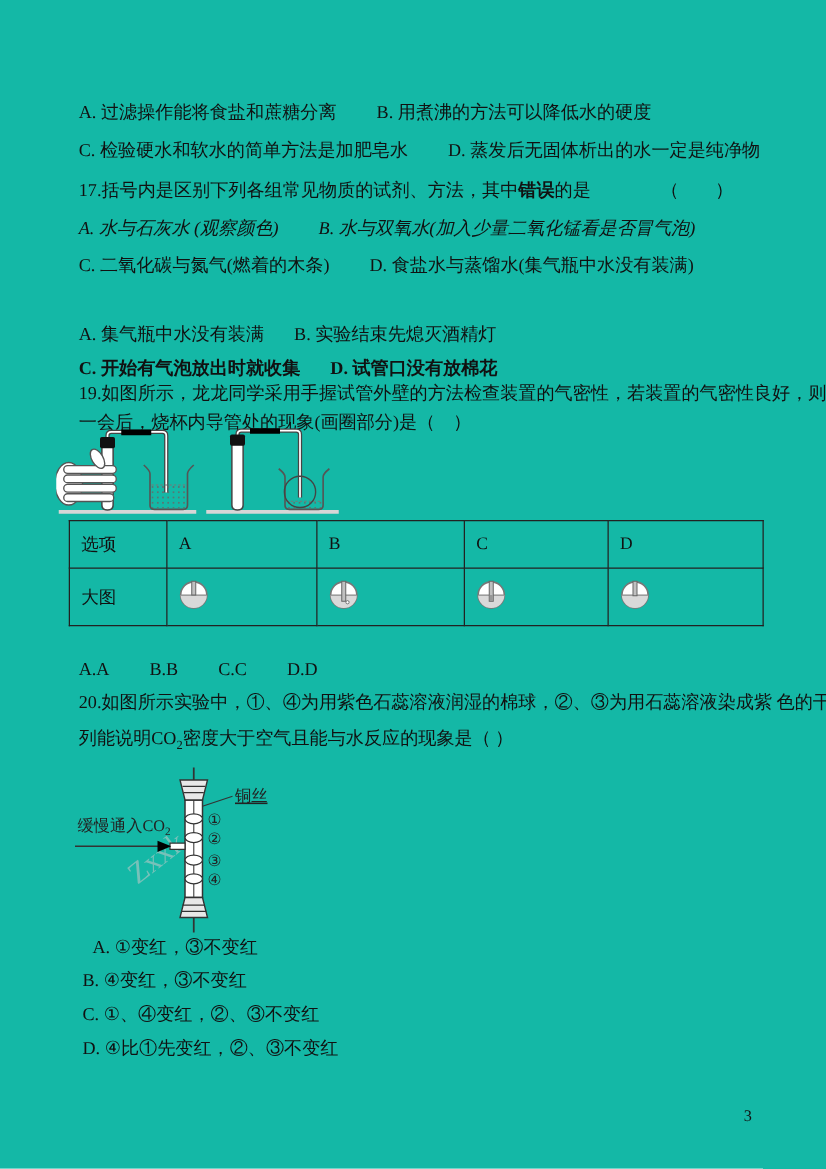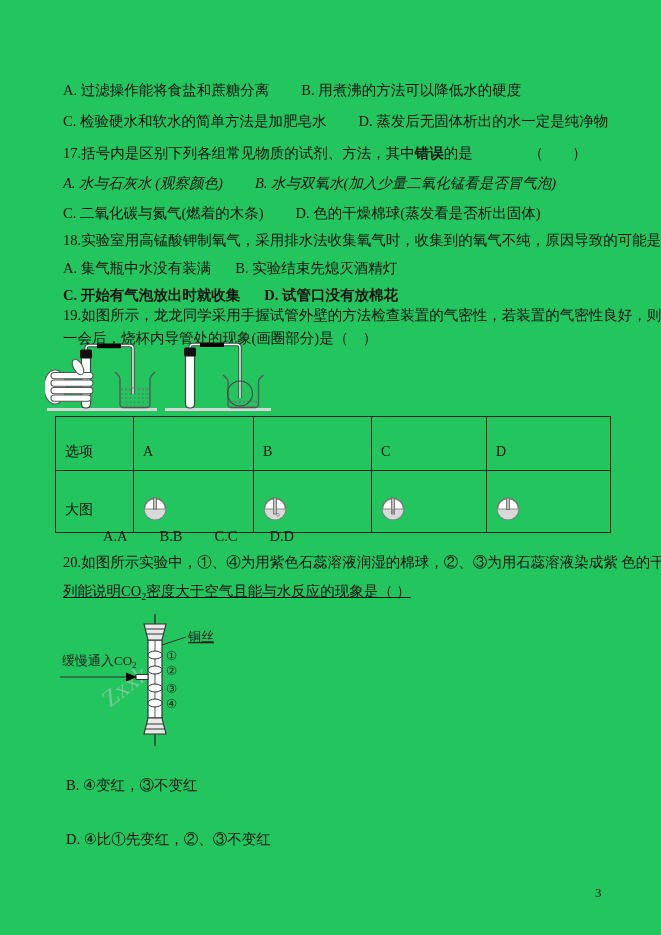--- a/index.html
+++ b/index.html
@@ -1,27 +1,27 @@
 <!DOCTYPE html>
 <html><head>
 <meta charset="utf-8">
 <style>
   html,body{margin:0;padding:0;background:#fff;}
   .page{
-    position:relative;width:661px;height:935px;background:#22c55e;overflow:hidden;
+    position:relative;width:661px;height:935px;background:#14b8a6;overflow:hidden;
     font-family:"Liberation Serif","DejaVu Serif",serif;color:#111;
   }
   .t{position:absolute;left:63px;font-size:14.5px;line-height:1.35;white-space:nowrap;color:#111;}
   .b{font-weight:bold;}
   .pair-gap{margin-right:32px;}
   .small-gap{margin-right:24px;}
   .bracket{margin-left:56px;}
   sub{font-size:10px;line-height:0;}
   .opt-table{position:absolute;left:55px;top:416px;border-collapse:collapse;table-layout:fixed;}
-  .opt-table td{border:1px solid #222;font-size:14px;padding:16px 0 0 9px;vertical-align:middle;color:#111;}
+  .opt-table td{border:1px solid #222;font-size:14px;padding:0 0 0 9px;vertical-align:middle;color:#111;}
   .opt-table tr.hdr td{height:37px;}
   .opt-table tr.img td{height:45px;margin-top:24px;}
   .pagenum{position:absolute;left:595px;top:885px;font-size:13px;}
   svg text{font-family:"Liberation Serif","DejaVu Serif",serif;}
   .diagram{position:absolute;}
 </style>
 </head>
 <body>
 
 <div class="page">
@@ -33,24 +33,23 @@
     <span class="pair-gap">C. 检验硬水和软水的简单方法是加肥皂水</span><span>D. 蒸发后无固体析出的水一定是纯净物</span>
   </div>
 
   <div class="t" style="top:144px;">
     <span>17.括号内是区别下列各组常见物质的试剂、方法，其中</span><span class="b">错误</span><span>的是</span><span class="bracket">（　　）</span>
   </div>
   <div class="t" style="top:174px;font-style:italic;">
     <span class="pair-gap">A. 水与石灰水 (观察颜色)</span><span>B. 水与双氧水(加入少量二氧化锰看是否冒气泡)</span>
   </div>
   <div class="t" style="top:204px;">
-    <span class="pair-gap">C. 二氧化碳与氮气(燃着的木条)</span><span>D. 色的干燥棉球(蒸发看是否析出固体)</span>
-  </div>
-
-  <div class="t" style="top:231px;">18.实验室用高锰酸钾制氧气，采用排水法收集氧气时，收集到的氧气不纯，原因导致的可能是</div>
+    <span class="pair-gap">C. 二氧化碳与氮气(燃着的木条)</span><span>D. 食盐水与蒸馏水(集气瓶中水没有装满)</span>
+  </div>
+
   <div class="t" style="top:259px;">
     <span class="small-gap">A. 集气瓶中水没有装满</span><span>B. 实验结束先熄灭酒精灯</span>
   </div>
   <div class="t" style="top:286px;font-weight:bold;">
     <span class="small-gap">C. 开始有气泡放出时就收集</span><span>D. 试管口没有放棉花</span>
   </div>
 
   <div class="t" style="top:306px;">19.如图所示，龙龙同学采用手握试管外壁的方法检查装置的气密性，若装置的气密性良好，则将双手移开</div>
   <div class="t" style="top:329px;">一会后，烧杯内导管处的现象(画圈部分)是（　）</div>
 
@@ -149,26 +148,26 @@
           <circle cx="12" cy="14" r="10.5" fill="#fff" stroke="#777" stroke-width="1.3"></circle>
           <path d="M1.5,14 A10.5,10.5 0 0 0 22.5,14 Z" fill="#d9d9d9"></path>
           <line x1="1.5" y1="14" x2="22.5" y2="14" stroke="#888" stroke-width="1"></line>
           <rect x="10.4" y="3" width="3.2" height="11.6" fill="#c0c0c0" stroke="#666" stroke-width="0.8"></rect>
         </svg>
       </td>
     </tr>
   </tbody>
     </table>
 
-  <div class="t" style="top:527px;margin-left:40px;">
+  <div class="t" style="top:527px;">
     <span class="pair-gap">A.A</span><span class="pair-gap">B.B</span><span class="pair-gap">C.C</span><span>D.D</span>
   </div>
 
   <div class="t" style="top:553px;">20.如图所示实验中，①、④为用紫色石蕊溶液润湿的棉球，②、③为用石蕊溶液染成紫 色的干燥棉球．下</div>
-  <div class="t" style="top:582px;text-decoration:underline;">
+  <div class="t" style="top:582px;">
     <span>列能说明CO</span><sub>2</sub><span>密度大于空气且能与水反应的现象是（ ）</span>
   </div>
 
   <svg class="diagram" style="left:58px;top:610px;" width="200" height="138" viewBox="0 0 200 138">
 
     <text x="0" y="0" transform="translate(52,98) rotate(-38)" font-size="24" fill="#c9c9c9" opacity="0.55">Zxxk</text>
 
     <line x1="97" y1="4" x2="97" y2="136" stroke="#333" stroke-width="1.4"></line>
 
     <rect x="90" y="30" width="14" height="78" fill="#ffffff" stroke="#333" stroke-width="1.2"></rect>
@@ -201,18 +200,20 @@
 
     <line x1="2" y1="67" x2="72" y2="67" stroke="#333" stroke-width="1.2"></line>
     <polygon points="68,62.5 79,67 68,71.5" fill="#000"></polygon>
 
     <text x="4" y="55" font-size="13" fill="#222"><tspan>缓慢通入CO</tspan><tspan dy="3" font-size="9">2</tspan></text>
 
     <line x1="104" y1="35" x2="128" y2="27" stroke="#333" stroke-width="1"></line>
     <text x="130" y="31" font-size="13" fill="#222" text-decoration="underline">铜丝</text>
   </svg>
 
+  <div class="t" style="top:749px;left:74px;">A. ①变红，③不变红</div>
   <div class="t" style="top:776px;left:66px;">B. ④变红，③不变红</div>
+  <div class="t" style="top:803px;left:66px;">C. ①、④变红，②、③不变红</div>
   <div class="t" style="top:830px;left:66px;">D. ④比①先变红，②、③不变红</div>
 
   <div class="pagenum">3</div>
 
 </div>
 
 </body></html>

